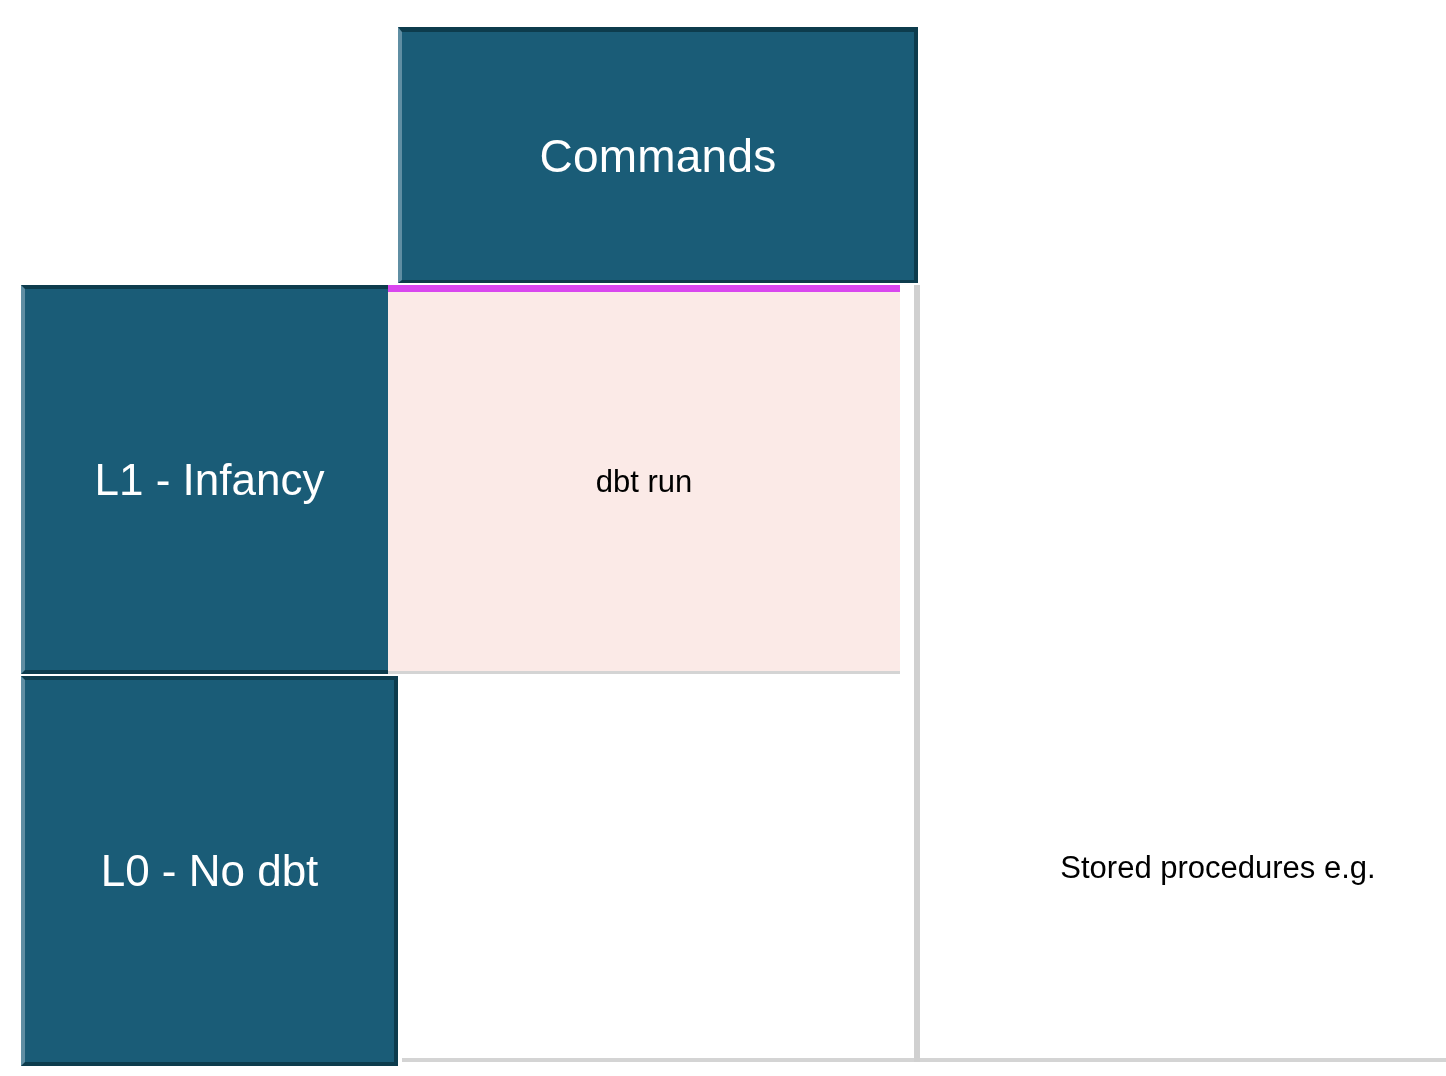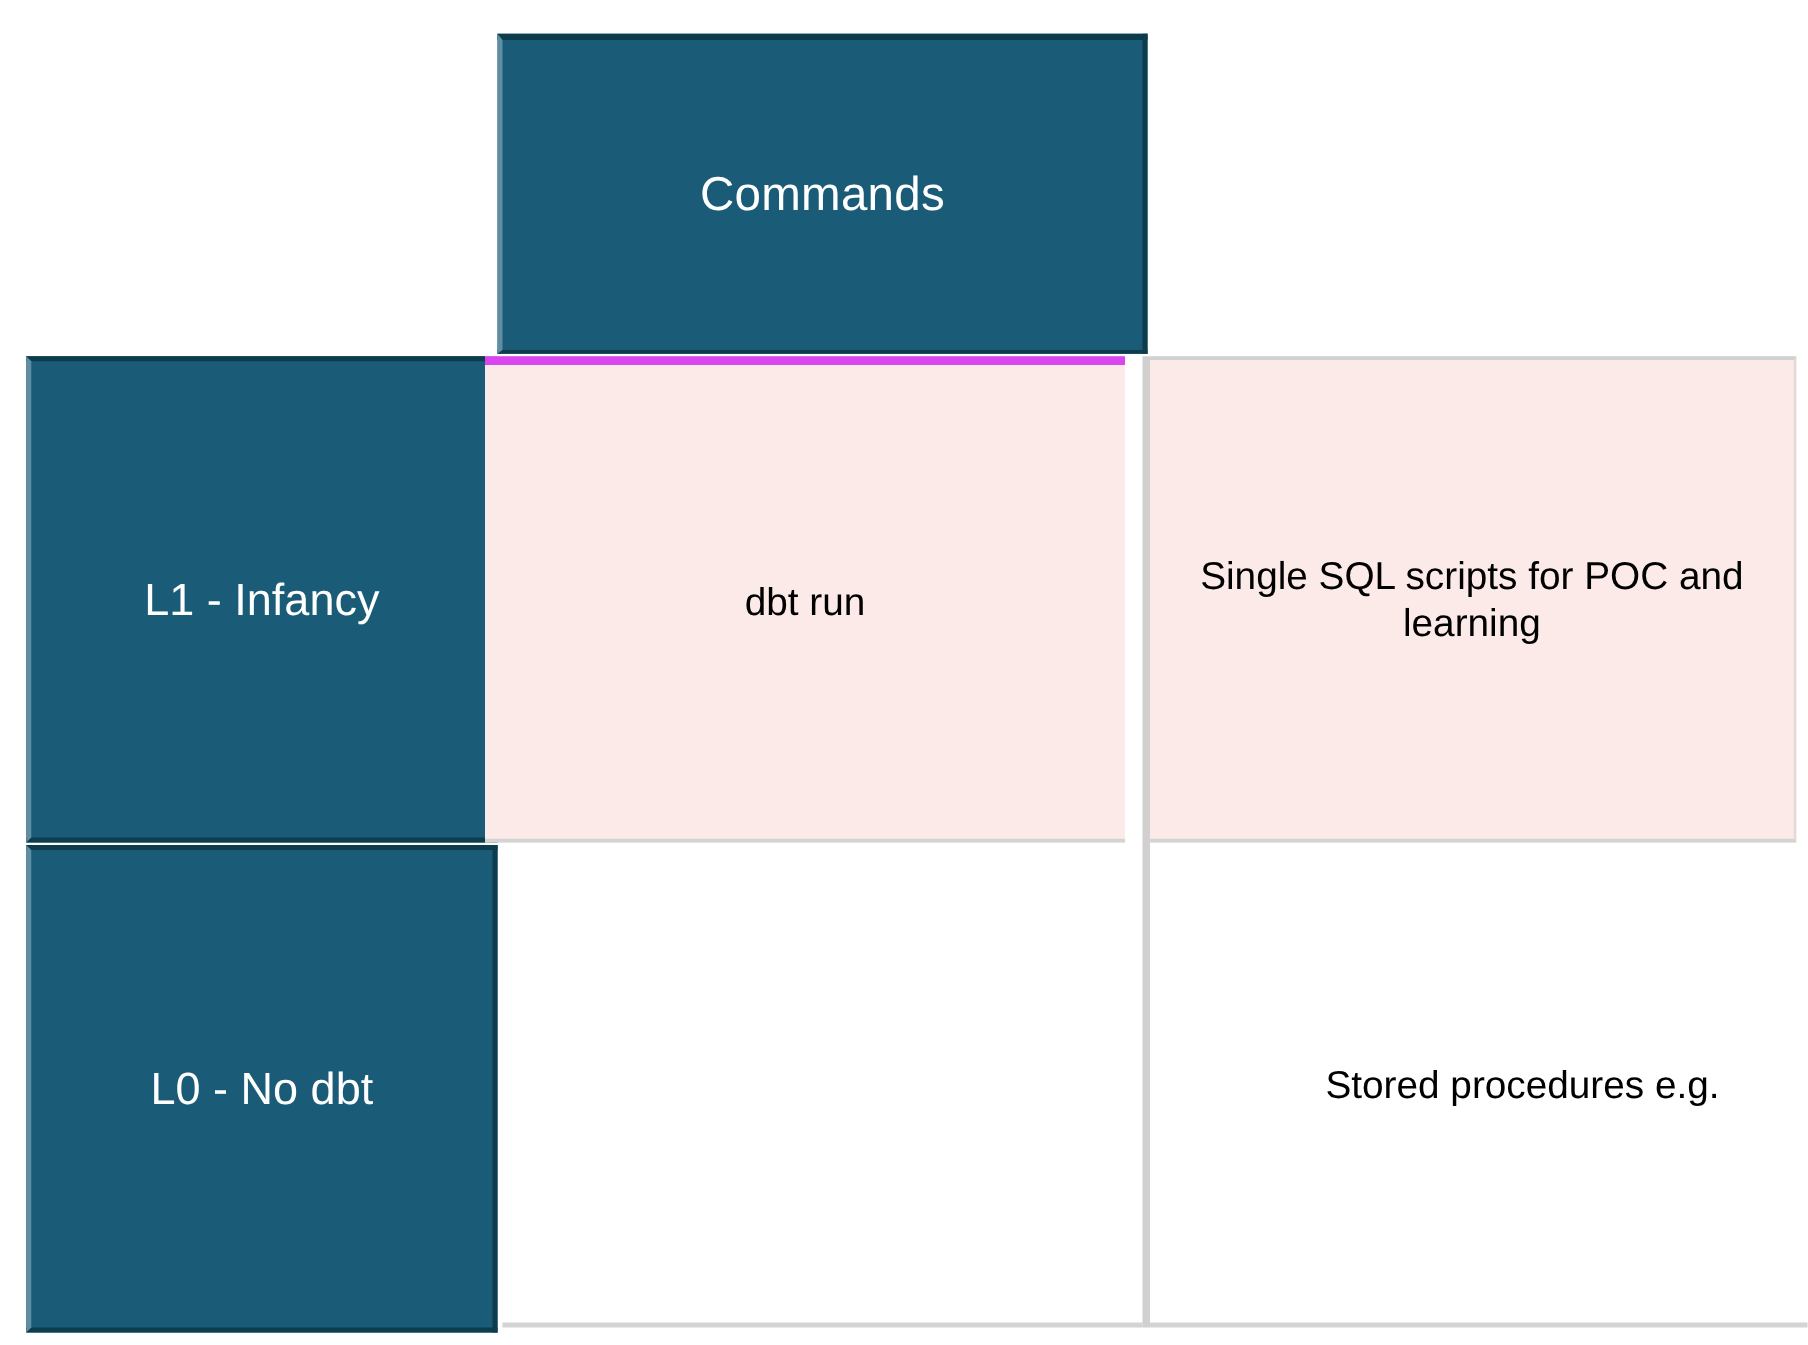--- a/index.html
+++ b/index.html
@@ -29,21 +29,21 @@
     align-items: center;
     justify-content: center;
     text-align: center;
     line-height: 1.22;
   }
 
   
   .col-header {
     background: #1a5c77;
     color: #ffffff;
-    font-size: 38px;
+    font-size: 46px;
     font-weight: 400;
     letter-spacing: 0.2px;
     border-top: 5px solid #0d3c4d;
     border-bottom: 3px solid #0d3c4d;
   }
   #col-header-commands {
     left: 398px;
     top: 27px;
     width: 520px;
     height: 256px;
@@ -55,21 +55,21 @@
     top: 27px;
     width: 519px;
     height: 256px;
     border-right: 4px solid #0d3c4d;
   }
 
   
   .row-header {
     background: #1a5c77;
     color: #ffffff;
-    font-size: 36px;
+    font-size: 44px;
     font-weight: 400;
     border: 4px solid #0d3c4d;
     border-left-color: #5f8ea3;
   }
   #row-header-l1 {
     left: 21px;
     top: 285px;
     width: 377px;
     height: 389px;
   }
@@ -157,23 +157,20 @@
   </div>
 
   <div class="cell row-header" id="row-header-l0">
     <span class="cell-text">L0 - No dbt</span>
   </div>
 
   <div class="cell body-cell tint-pink" id="cell-l1-commands">
     <span class="cell-text">dbt run</span>
   </div>
 
-  <div class="cell body-cell tint-pink" id="cell-l1-models">
-    <span class="cell-text">Single SQL scripts for POC and learning</span>
-  </div>
 
   <div class="cell body-cell tint-white" id="cell-l0-commands">
     <span class="cell-text"></span>
   </div>
 
   <div class="cell body-cell tint-white" id="cell-l0-models">
     <span class="cell-text">Stored procedures e.g.</span>
   </div>
 
   <div id="body-column-divider"></div>

